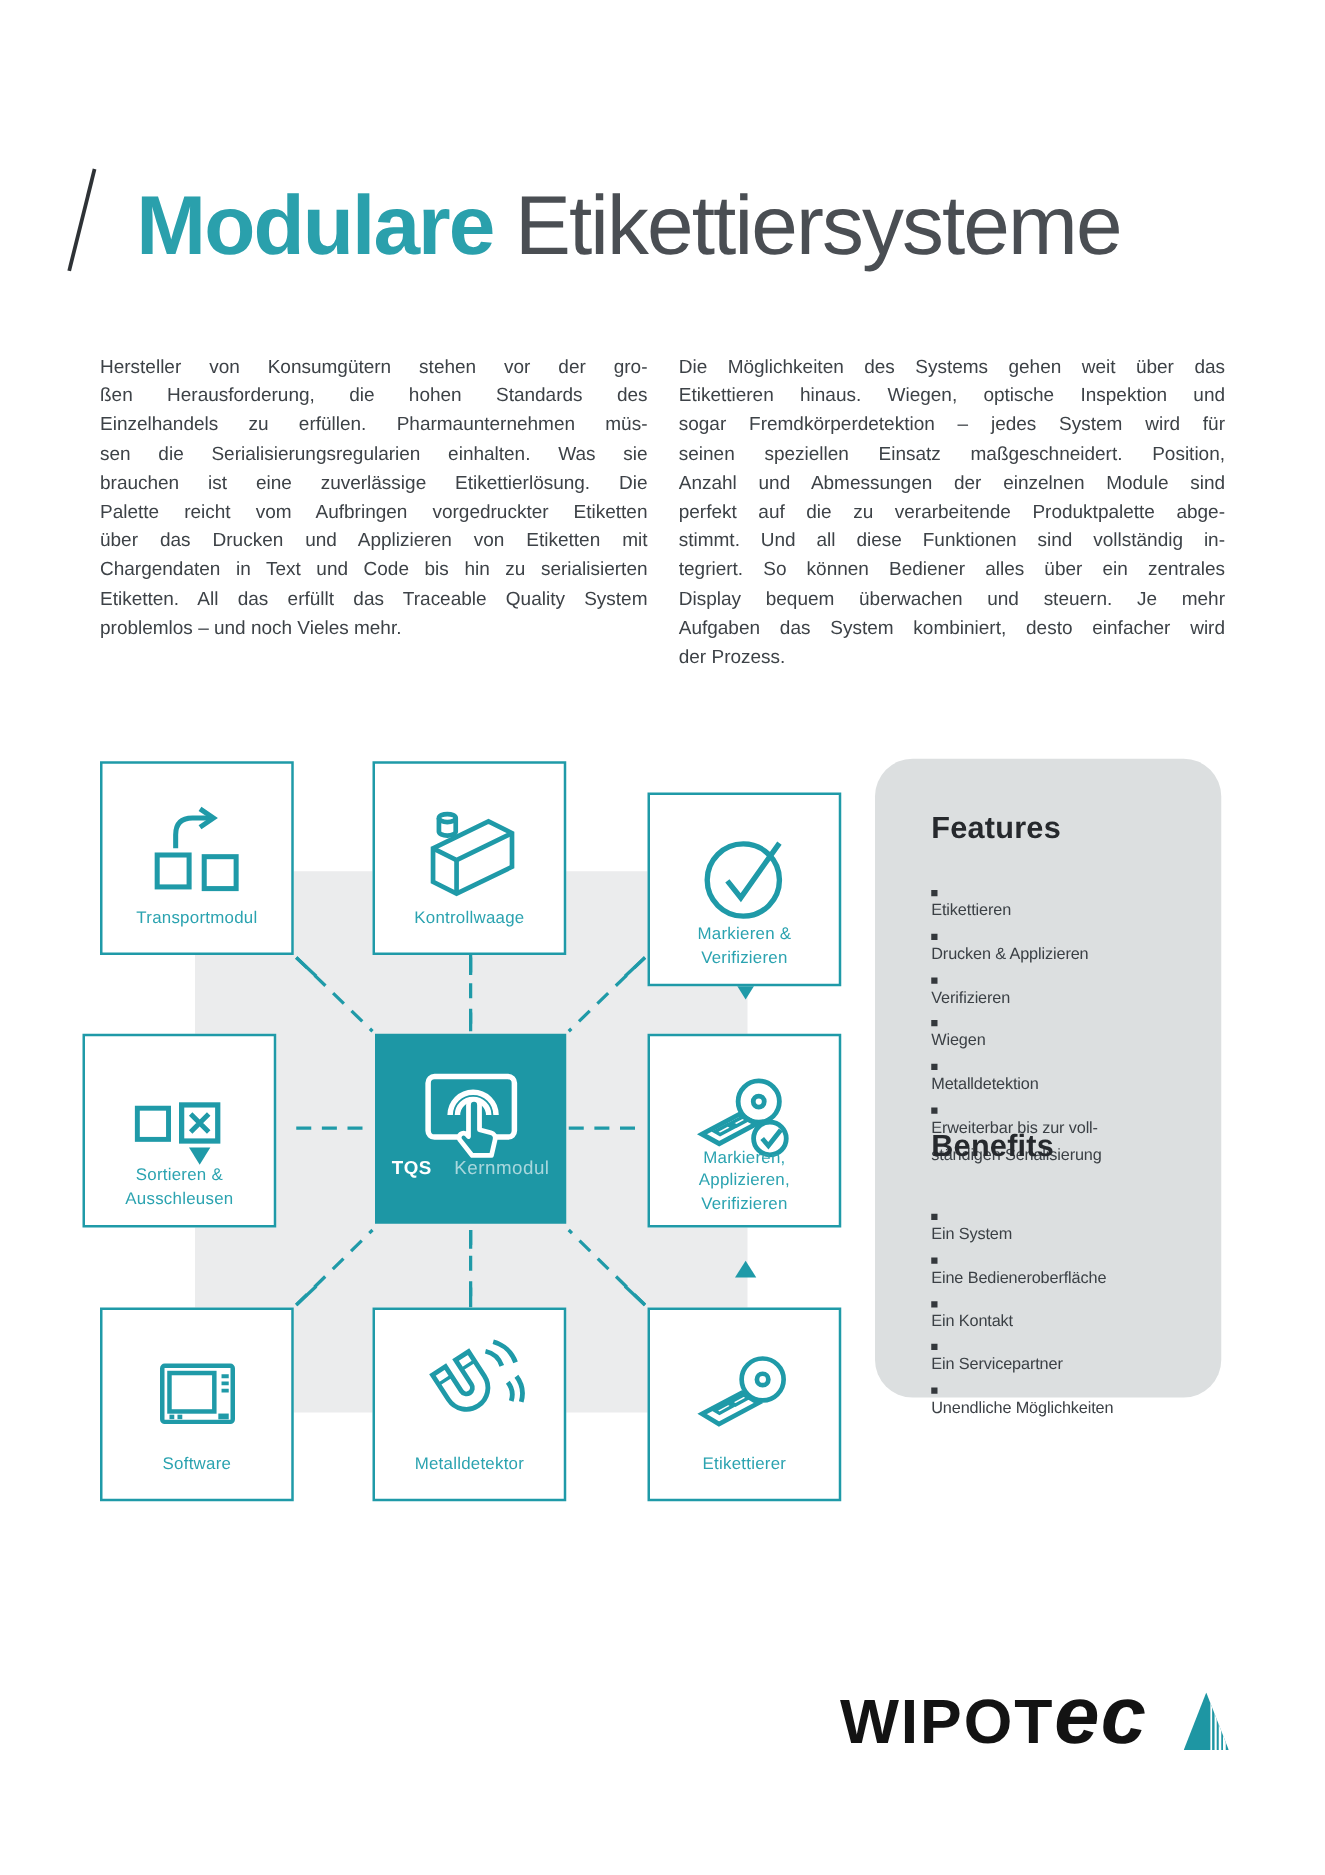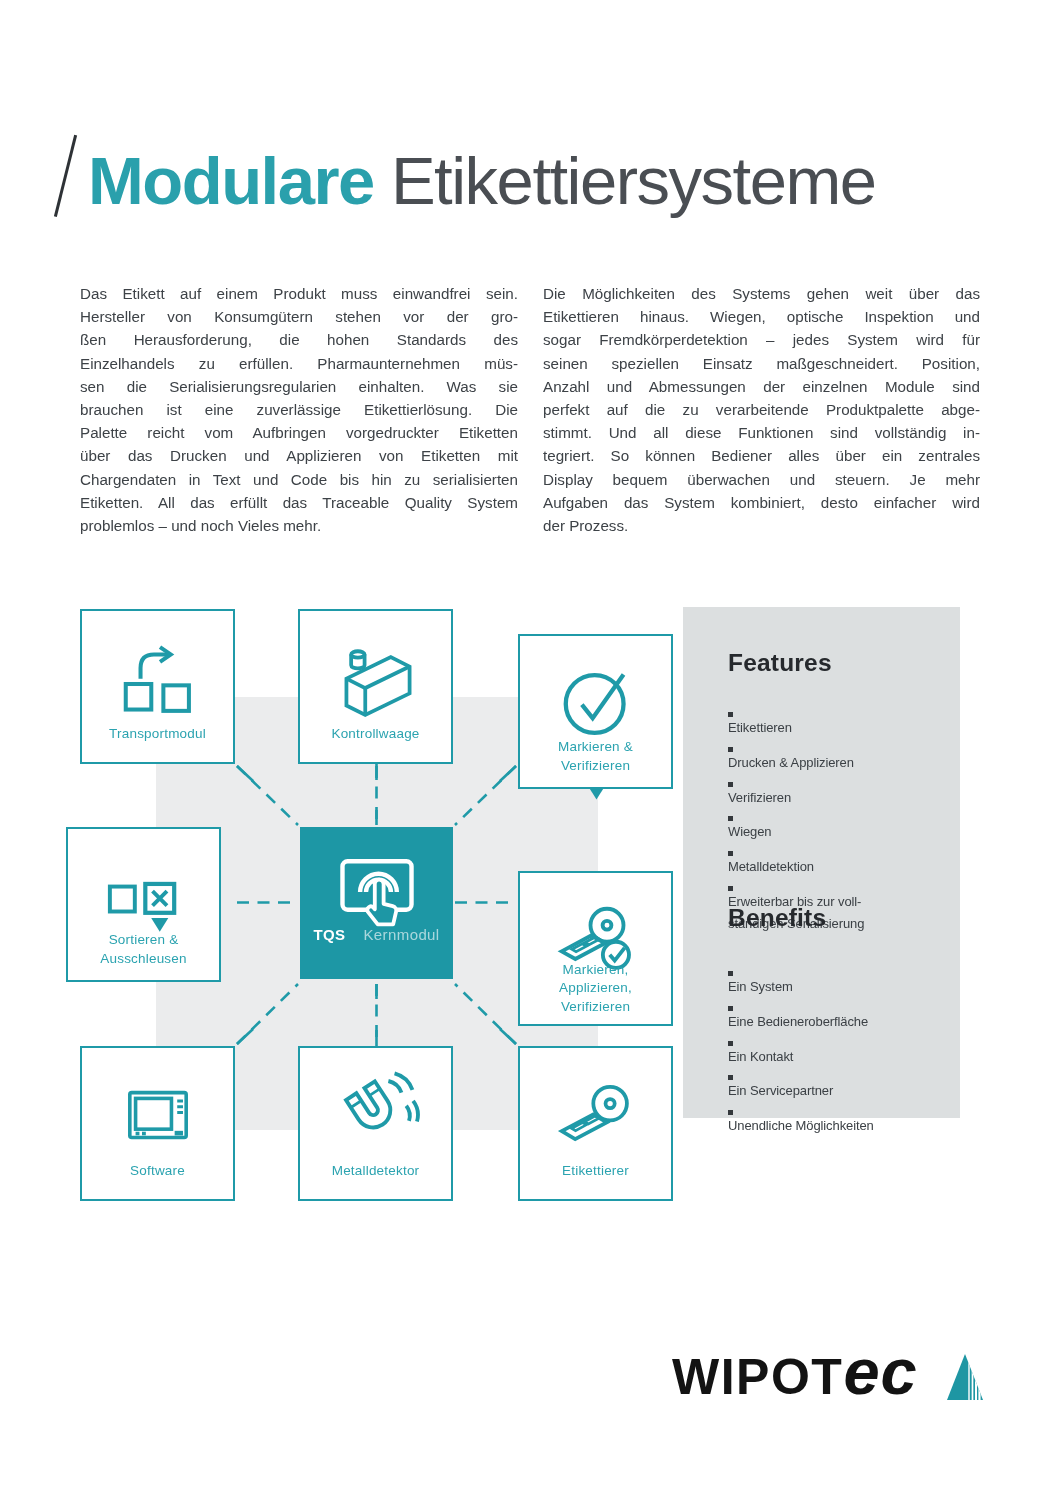--- a/index.html
+++ b/index.html
@@ -4,21 +4,21 @@
 <style>
   html,body{margin:0;padding:0;background:#fff;}
   .page{position:relative;width:1060px;height:1500px;background:#ffffff;
         font-family:"Liberation Sans",sans-serif;overflow:hidden;}
 
   
   .slash{position:absolute;left:64px;top:134px;width:3.4px;height:84px;
          background:#2e3236;transform:rotate(14deg);}
   .title{position:absolute;left:88px;top:147px;line-height:67px;font-size:67px;
          letter-spacing:-1.5px;white-space:nowrap;}
-  .title .hl{color:#2aa0ac;font-weight:700;}
+  .title .hl{color:#2aa0ac;font-weight:700;margin-left:21px;}
   .title .rest{color:#4a4e53;font-weight:400;}
 
   
   .col{position:absolute;top:282px;font-size:15.2px;line-height:23.2px;
        color:#3d4247;}
   .col-left{left:80px;width:438px;}
   .col-right{left:543px;width:437px;}
   .jline{text-align:justify;text-align-last:justify;}
   .jline:last-child{text-align-last:left;}
 
@@ -40,28 +40,28 @@
             background:#1d97a5;border:none;}
   .core-label{position:absolute;left:0;right:0;bottom:36px;text-align:center;
               font-size:15px;letter-spacing:.4px;white-space:nowrap;}
   .core-label .brand{color:#ffffff;font-weight:700;text-align:right;}
   .core-label .nm{color:rgba(255,255,255,.62);font-weight:400;margin-left:18px;}
 
   #box-transportmodul{left:80px;top:609px;}
   #box-kontrollwaage{left:298px;top:609px;}
   #box-markieren-verifizieren{left:518px;top:634px;}
   #box-sortieren{left:66px;top:827px;}
-  #box-mav{left:518px;top:827px;margin-top:44px;}
+  #box-mav{left:518px;top:827px;}
   #box-software{left:80px;top:1046px;}
   #box-metalldetektor{left:298px;top:1046px;padding-left:36px;}
   #box-etikettierer{left:518px;top:1046px;}
 
   
-  .panel{position:absolute;left:683px;top:607px;width:277px;height:511px;
-         background:#dcdfe0;}
+  .panel{position:absolute;left:700px;top:607px;width:277px;height:511px;
+         background:#dcdfe0;border-radius:30px;}
   .panel h2{position:absolute;left:45px;margin:0;font-size:24.5px;
             color:#26292d;font-weight:700;letter-spacing:.2px;}
   #features-title{top:42px;}
   #benefits-title{top:297px;}
   .plist{position:absolute;left:45px;right:14px;}
   #features-list{top:97px;}
   #benefits-list{top:356px;}
   .pitem{display:flex;line-height:21.8px;font-size:13px;color:#3b4045;flex-direction:column;}
   .pbullet{width:5px;height:5px;background:#34383c;margin:8px 10px 0 0;
            flex:none;}
@@ -78,21 +78,20 @@
 
 <div class="page">
 
   <div class="slash"></div>
   <div class="title">
     <span class="hl">Modulare</span><span class="rest"> Etikettiersysteme</span>
   </div>
 
   <div class="col col-left">
 
-  <div class="jline">Das Etikett auf einem Produkt muss einwandfrei sein.</div>
       <div class="jline">Hersteller von Konsumgütern stehen vor der gro-</div>
       <div class="jline">ßen Herausforderung, die hohen Standards des</div>
       <div class="jline">Einzelhandels zu erfüllen. Pharmaunternehmen müs-</div>
       <div class="jline">sen die Serialisierungsregularien einhalten. Was sie</div>
       <div class="jline">brauchen ist eine zuverlässige Etikettierlösung. Die</div>
       <div class="jline">Palette reicht vom Aufbringen vorgedruckter Etiketten</div>
       <div class="jline">über das Drucken und Applizieren von Etiketten mit</div>
       <div class="jline">Chargendaten in Text und Code bis hin zu serialisierten</div>
       <div class="jline">Etiketten. All das erfüllt das Traceable Quality System</div>
       <div class="jline">problemlos – und noch Vieles mehr.</div>

